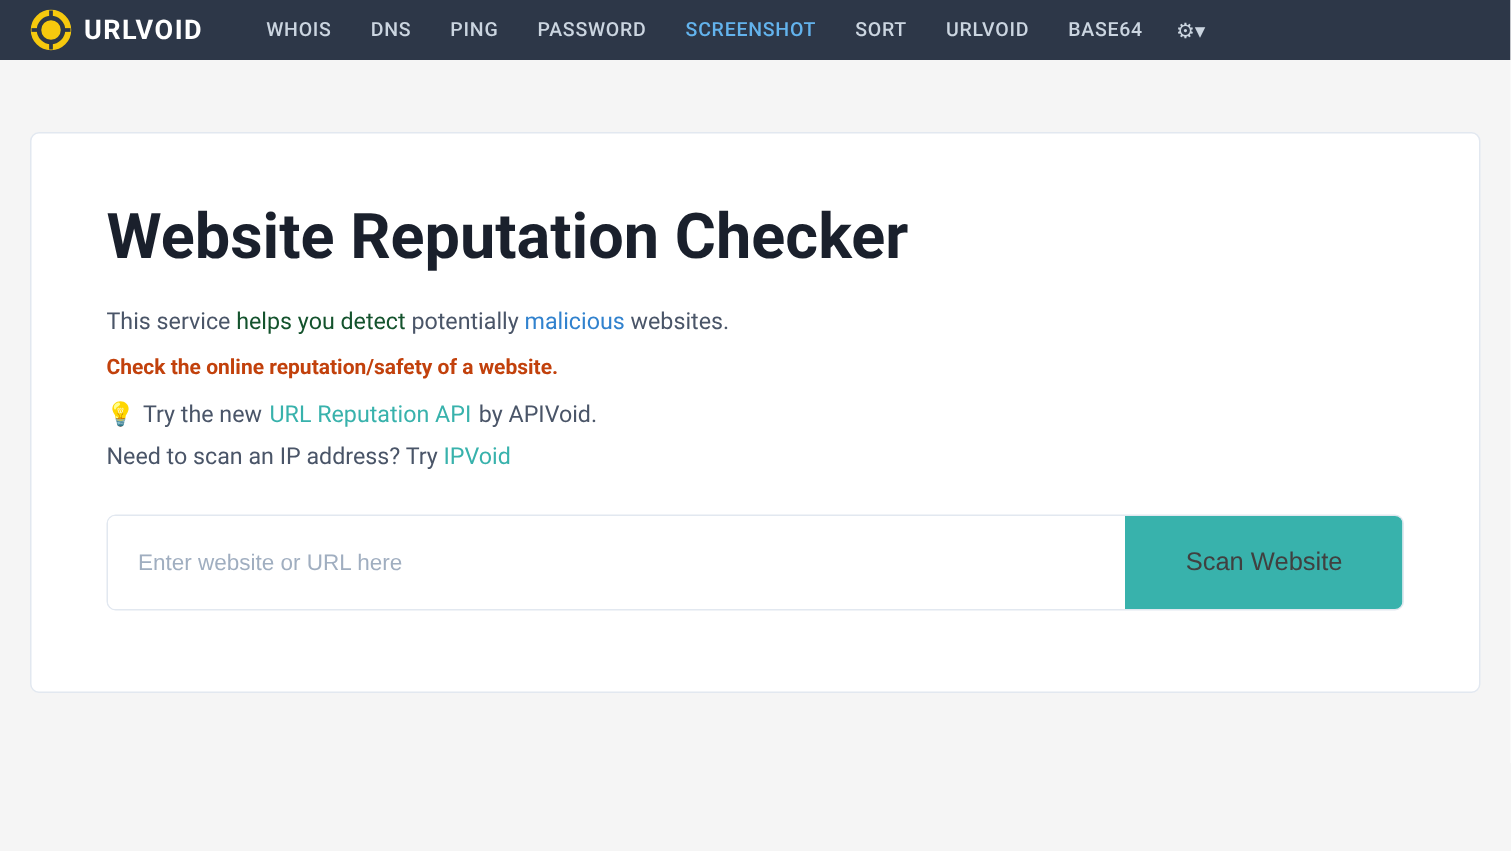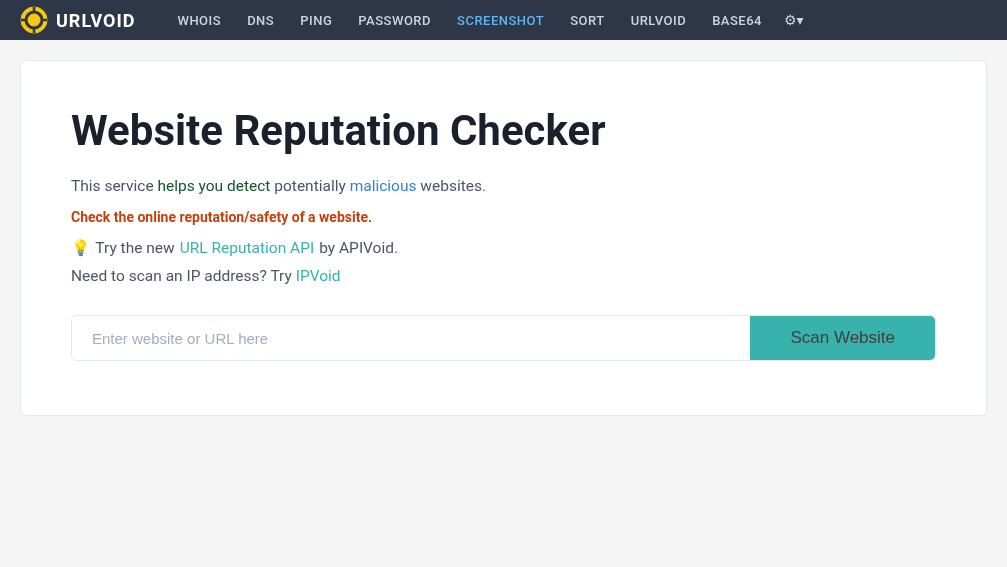--- a/index.html
+++ b/index.html
@@ -73,20 +73,21 @@
       display: flex;
       align-items: center;
       gap: 3px;
     }
 
     
     .main-content {
       padding: 20px;
       display: flex;
       justify-content: center;
+      margin-top: 28px;
     }
 
     .card {
       background: #ffffff;
       border: 1px solid #e2e8f0;
       border-radius: 6px;
       padding: 45px 50px 40px 50px;
       width: 970px;
       max-width: 100%;
     }
@@ -150,21 +151,21 @@
       text-decoration: none;
     }
 
     
     .search-container {
       display: flex;
       width: 100%;
       border: 1px solid #e2e8f0;
       border-radius: 6px;
       overflow: hidden;
-      height: 46px;
+      height: 64px;
       margin-bottom: 14px;
     }
 
     .search-input {
       flex: 1;
       border: none;
       outline: none;
       padding: 0 20px;
       font-size: 15px;
       color: #a0aec0;

